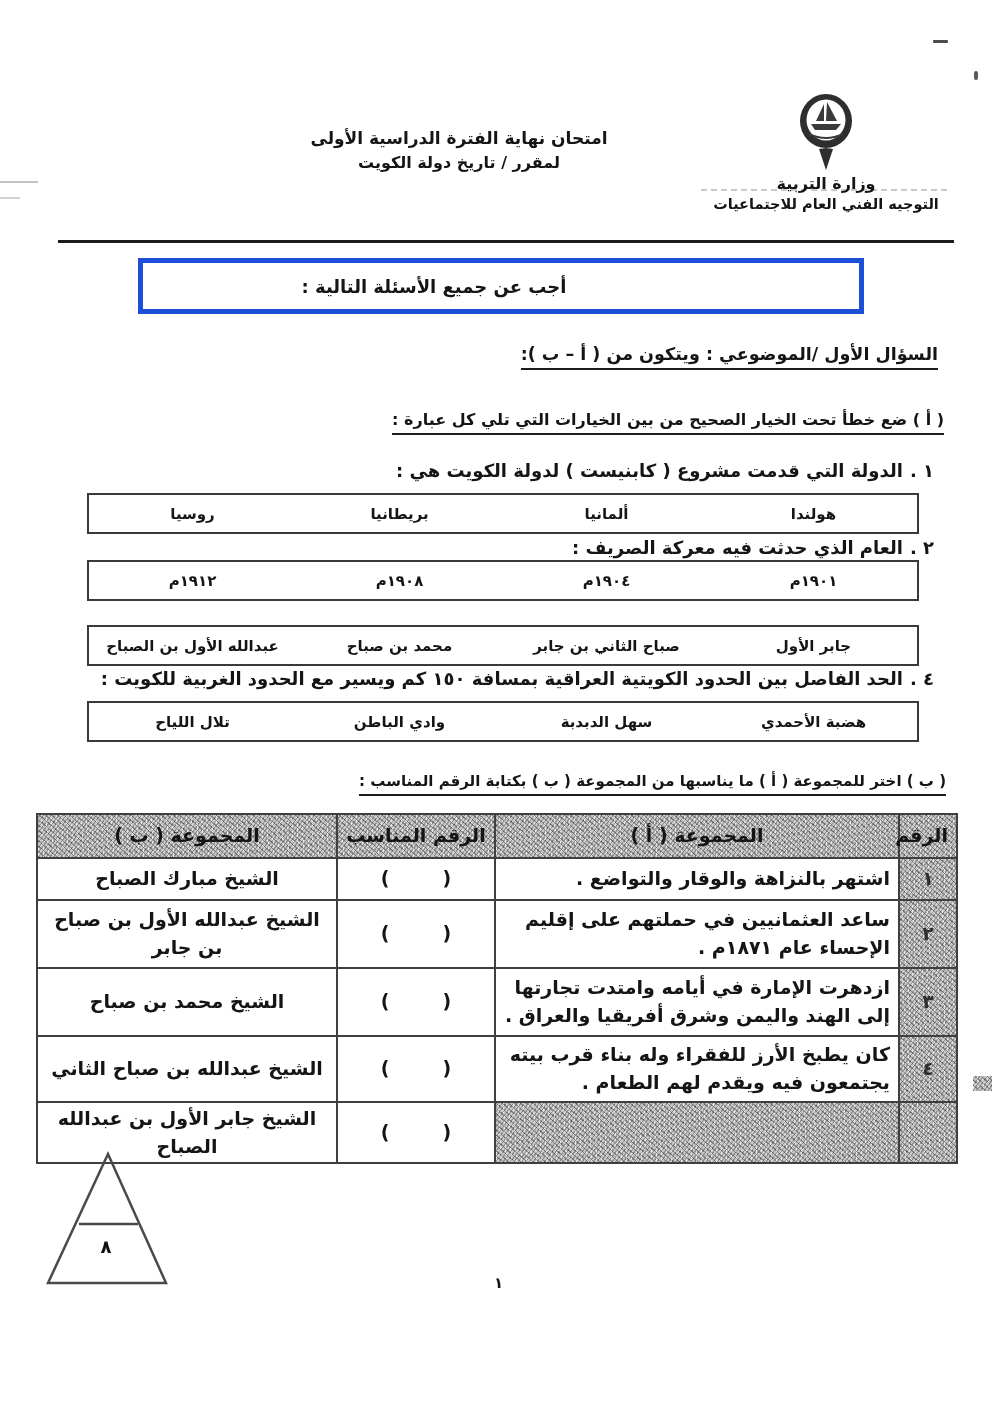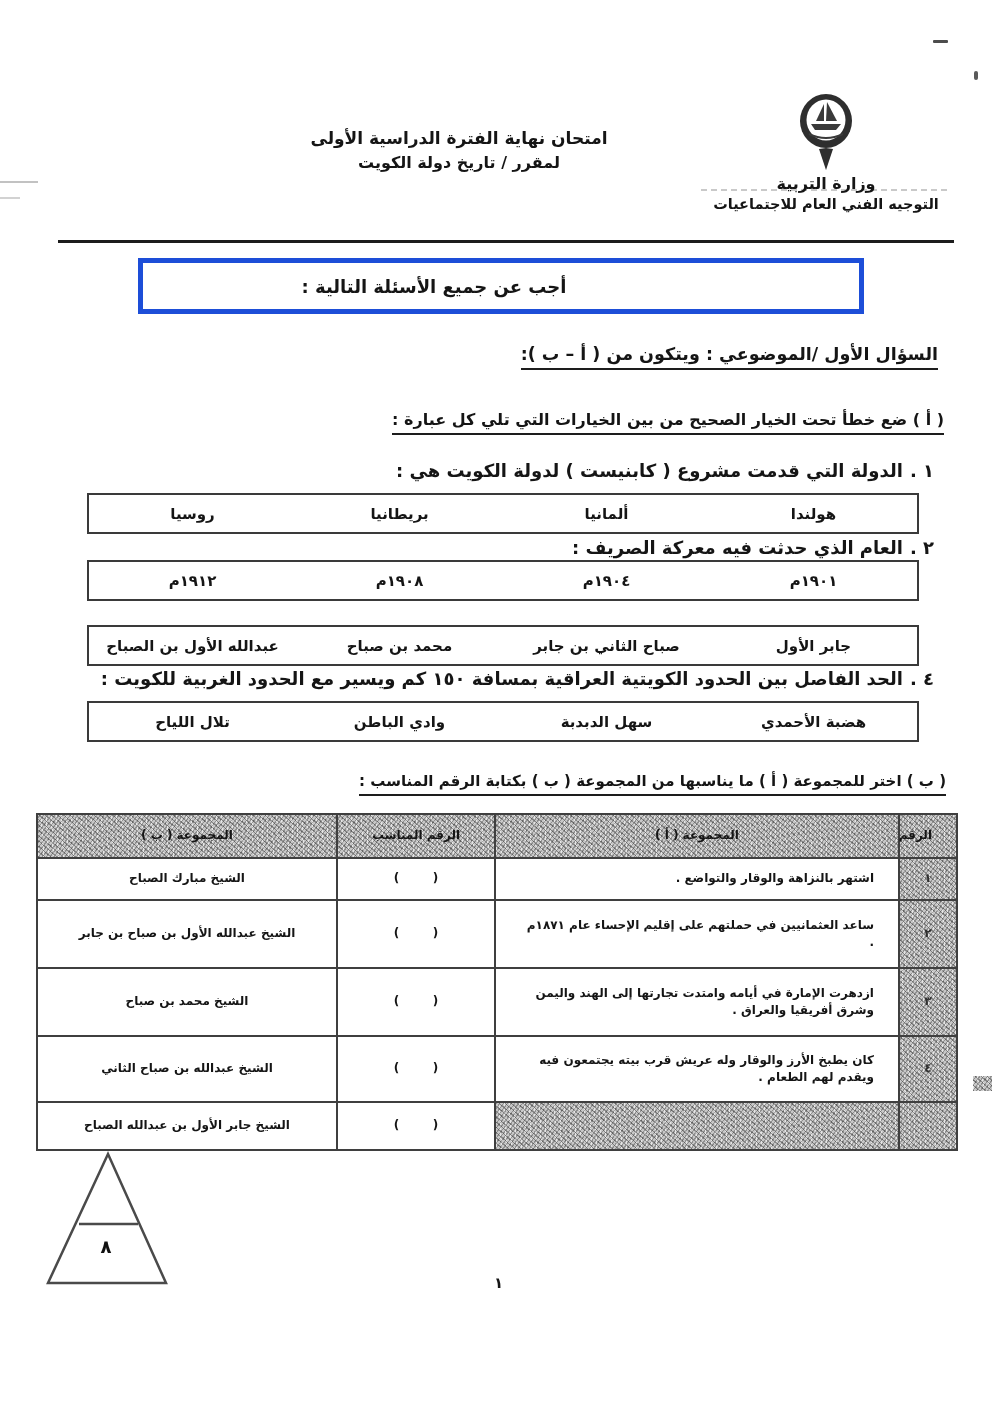--- a/index.html
+++ b/index.html
@@ -41,22 +41,22 @@
   .qline{right:58px;font-size:18px;font-weight:bold;white-space:nowrap;}
   .qline .qnum{margin-left:7px;}
   .optbox{
     left:87px;width:828px;height:37px;border:2px solid #3a3a3a;
     display:grid;grid-template-columns:repeat(4,1fr);align-items:center;
     font-size:15px;font-weight:bold;text-align:center;
   }
   
   .match-table{top:813px;left:36px;}
   table.mt{border-collapse:collapse;table-layout:fixed;width:920px;}
-  table.mt td,table.mt th{border:2px solid #3f3f3f;padding:2px 24px;vertical-align:middle;
-    font-size:12px;font-weight:bold;line-height:1.45;margin-left:18px;}
+  table.mt td,table.mt th{border:2px solid #3f3f3f;padding:2px 8px;vertical-align:middle;
+    font-size:19px;font-weight:bold;line-height:1.45;margin-left:18px;}
   table.mt tr.hrow{height:44px;}
   table.mt tr.r1{height:42px;}
   table.mt tr.r2{height:68px;}
   table.mt tr.r3{height:68px;}
   table.mt tr.r4{height:66px;}
   table.mt tr.r5{height:48px;}
   .cell-a{text-align:right;}
   .cell-b,.cell-num,.cell-ans,table.mt th{text-align:center;}
   .cell-ans{white-space:pre;font-size:16px;}
   .noise{
@@ -186,21 +186,21 @@
         <td class="cell-b">الشيخ عبدالله الأول بن صباح بن جابر</td>
       </tr>
       <tr class="r3">
         <td class="cell-num noise">٣</td>
         <td class="cell-a">ازدهرت الإمارة في أيامه وامتدت تجارتها إلى الهند واليمن وشرق أفريقيا والعراق .</td>
         <td class="cell-ans">(        )</td>
         <td class="cell-b">الشيخ محمد بن صباح</td>
       </tr>
       <tr class="r4">
         <td class="cell-num noise">٤</td>
-        <td class="cell-a">كان يطبخ الأرز والوقار وله عريش قرب بيته يجتمعون فيه ويقدم لهم الطعام .</td>
+        <td class="cell-a">كان يطبخ الأرز للفقراء وله بناء قرب بيته يجتمعون فيه ويقدم لهم الطعام .</td>
         <td class="cell-ans">(        )</td>
         <td class="cell-b">الشيخ عبدالله بن صباح الثاني</td>
       </tr>
       <tr class="r5">
         <td class="cell-num noise"></td>
         <td class="cell-a noise"></td>
         <td class="cell-ans">(        )</td>
         <td class="cell-b">الشيخ جابر الأول بن عبدالله الصباح</td>
       </tr>
     </tbody>

